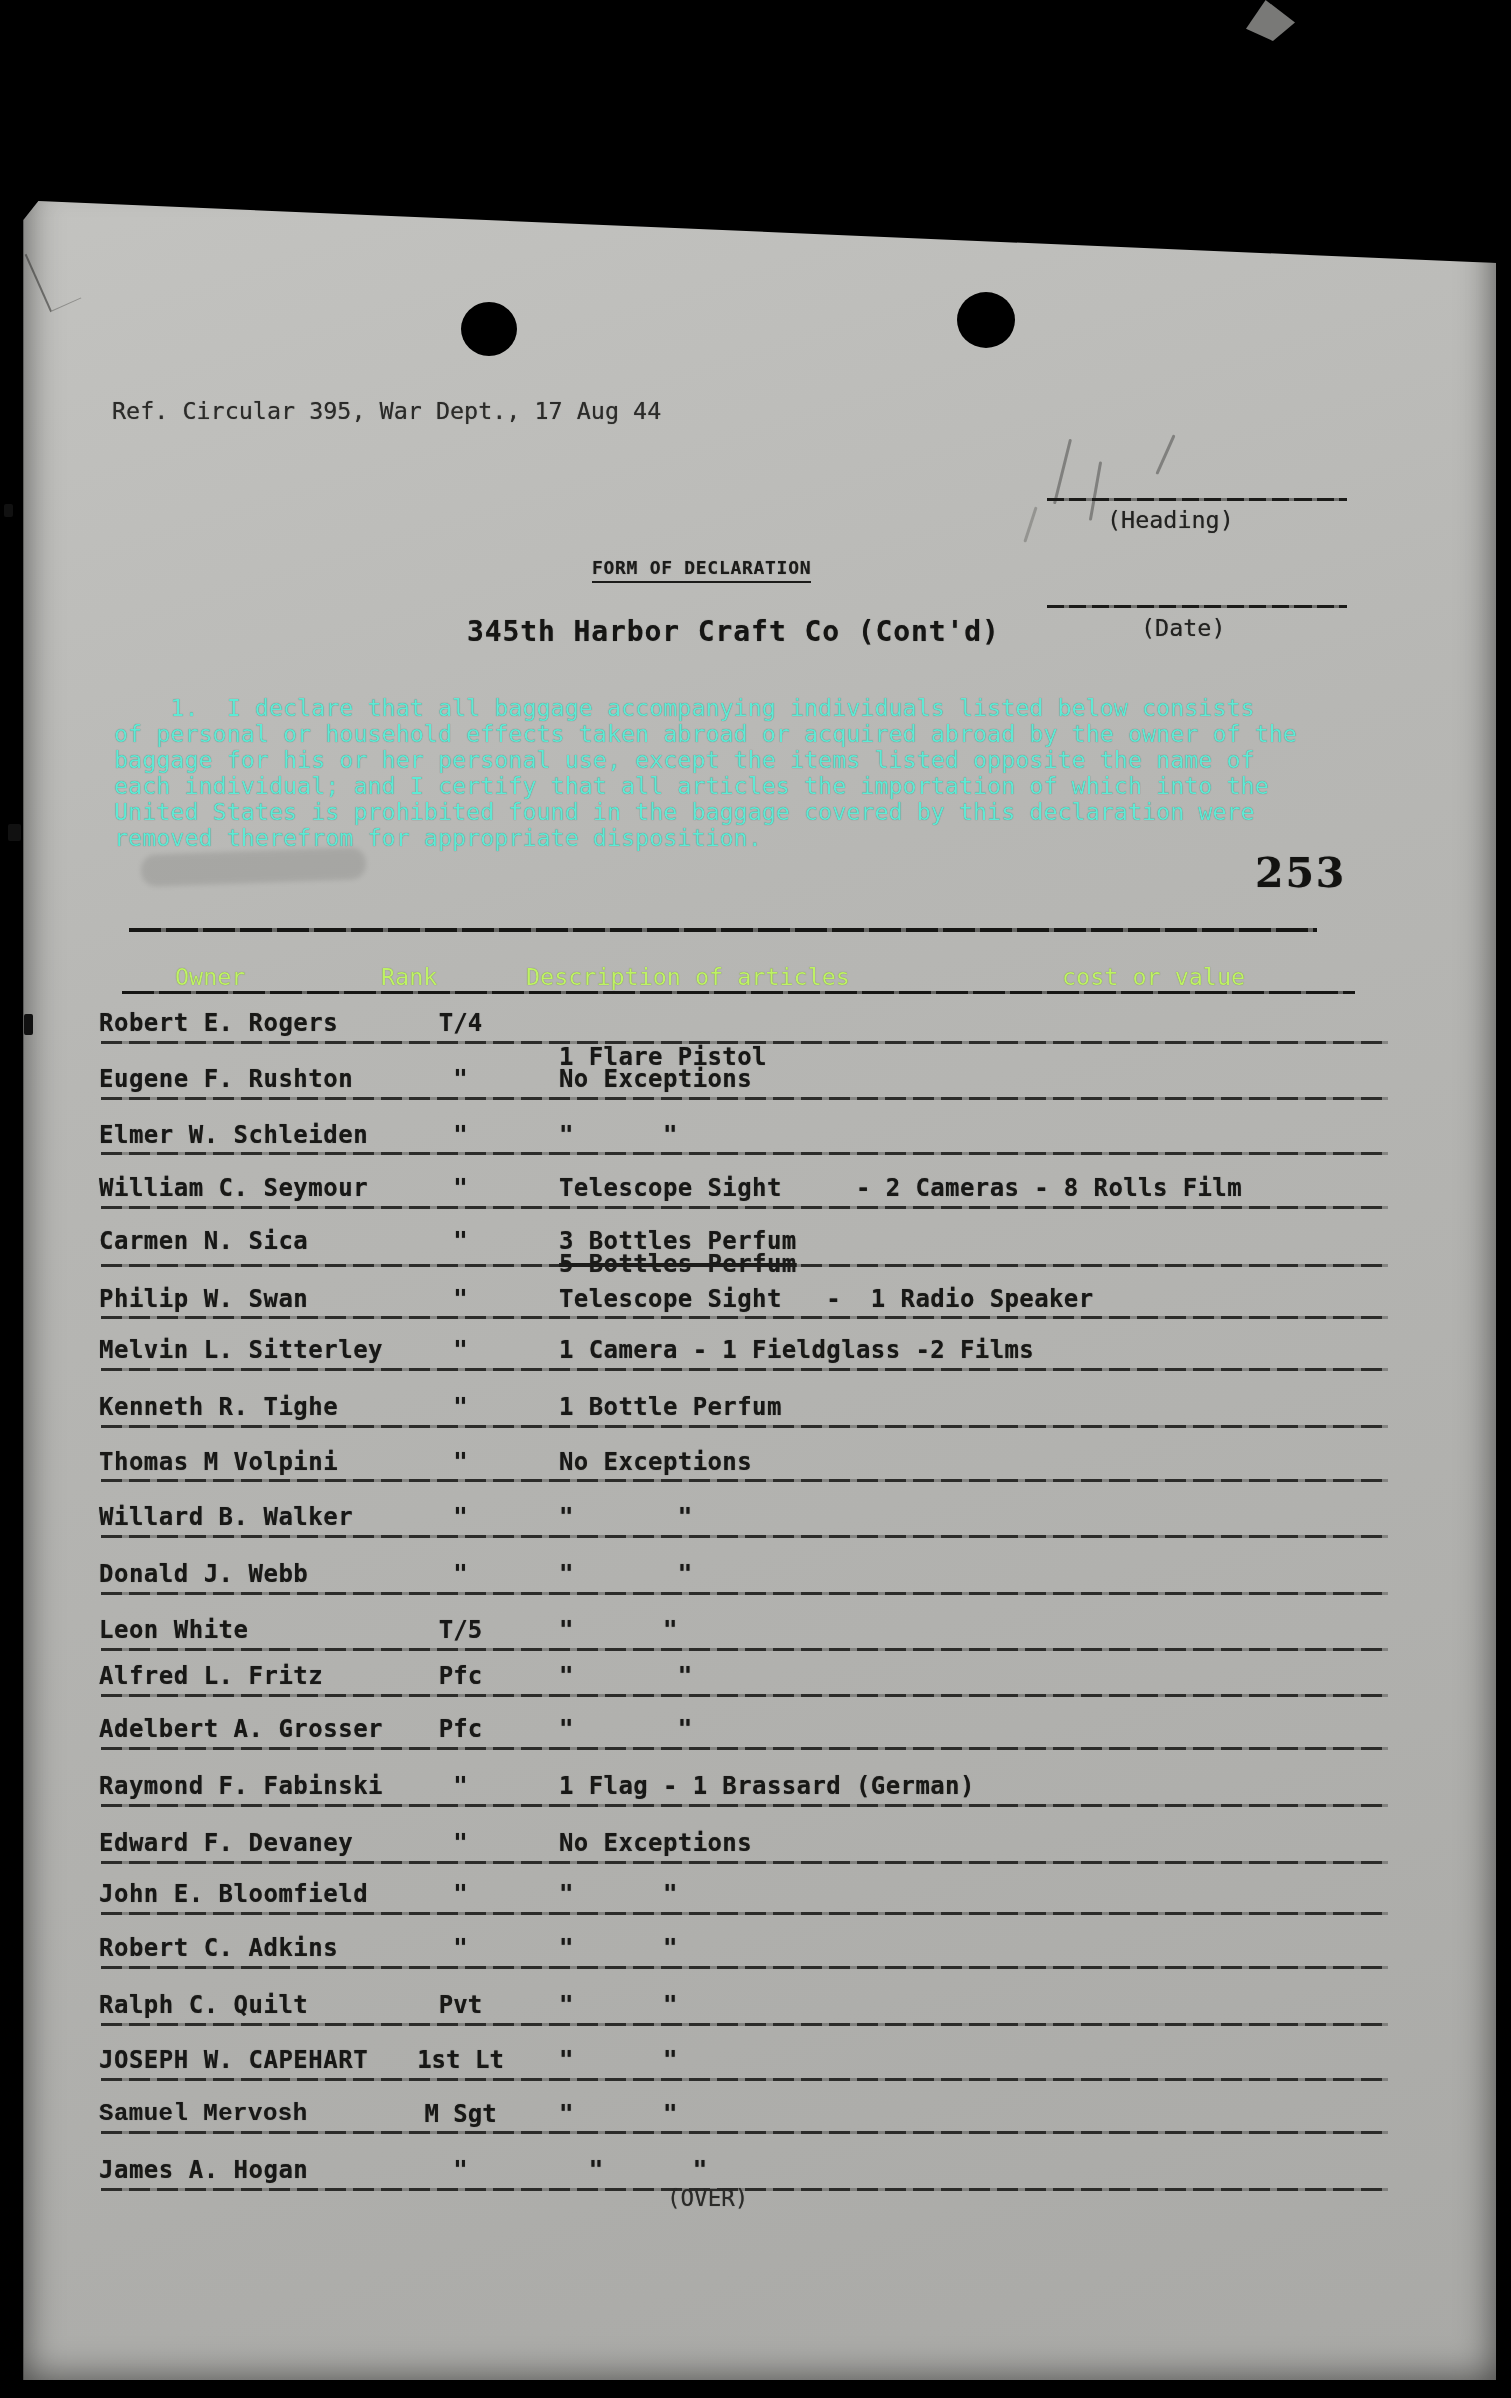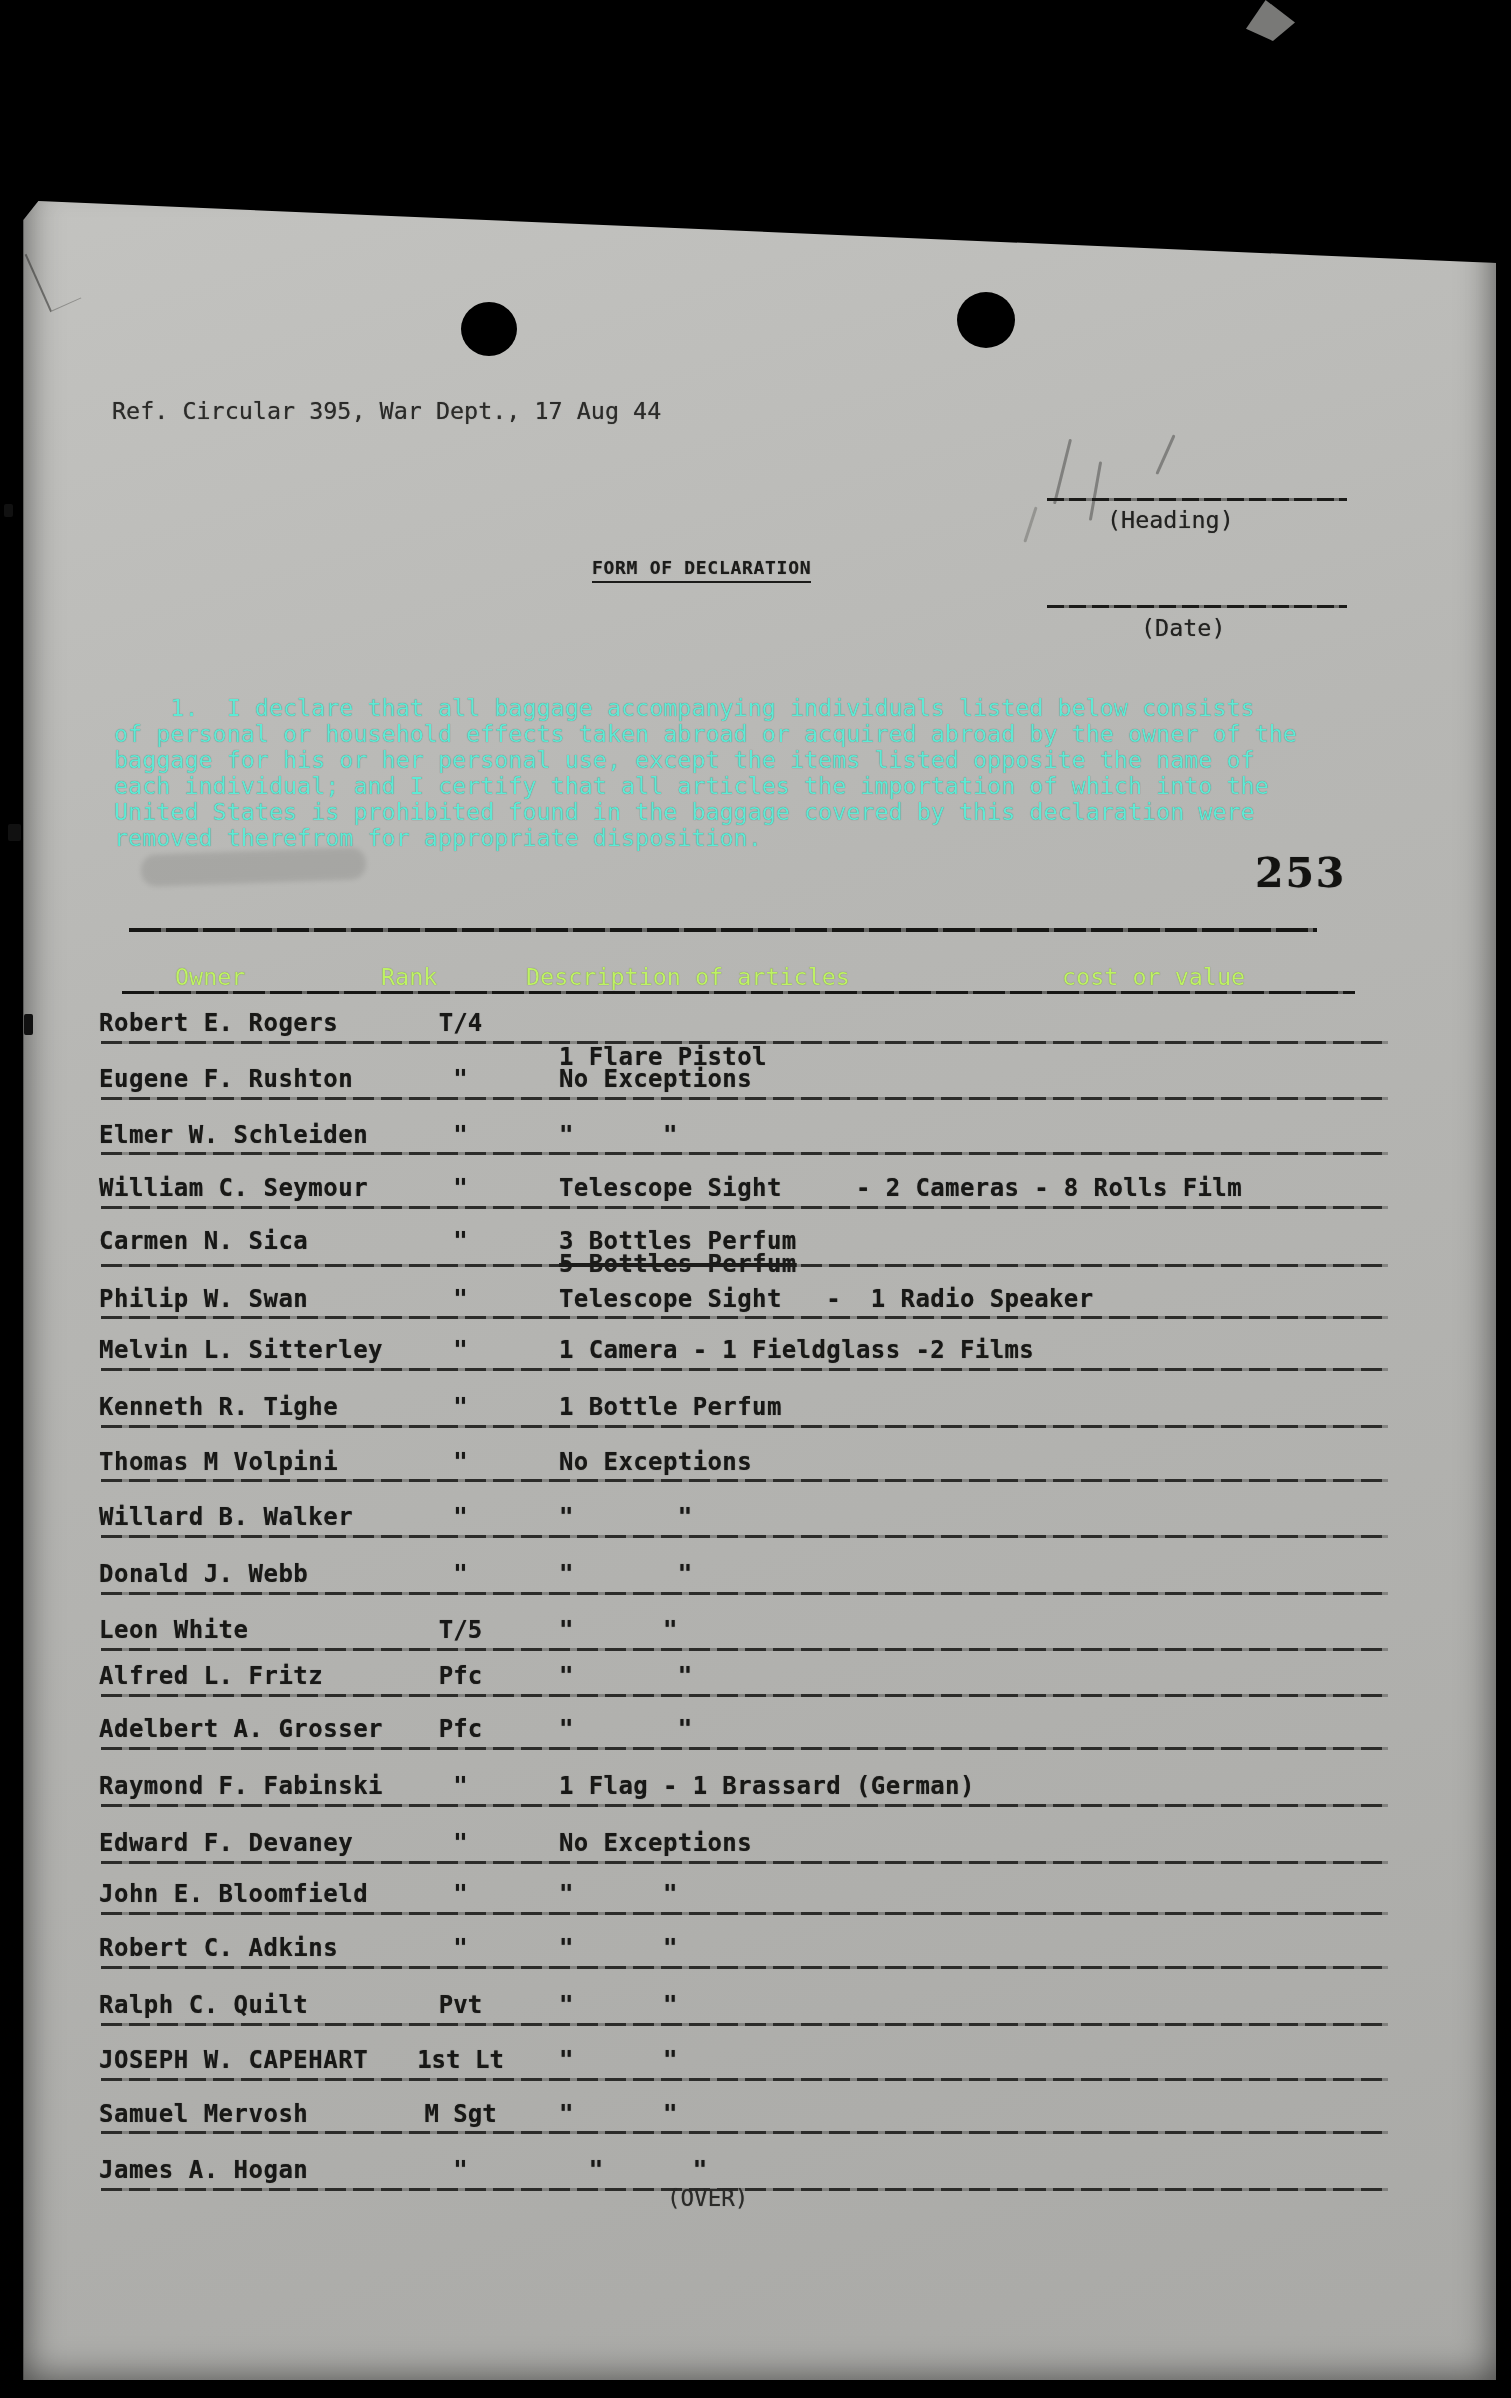--- a/index.html
+++ b/index.html
@@ -90,20 +90,21 @@
   <div class="pencil pm4"></div>
 
   <div class="blank-line heading-line"></div>
   <div class="ink heading-label">(Heading)</div>
 
   <div class="ink form-title">FORM OF DECLARATION</div>
 
   <div class="blank-line date-line"></div>
   <div class="ink date-label">(Date)</div>
 
+  <div class="ink unit-line">345th Harbor Craft Co (Cont'd)</div>
 
   <div id="paragraph">
       <div class="ink para-line" style="top: 694px;">    1.  I declare that all baggage accompanying individuals listed below consists</div>
       <div class="ink para-line" style="top: 720px;">of personal or household effects taken abroad or acquired abroad by the owner of the</div>
       <div class="ink para-line" style="top: 746px;">baggage for his or her personal use, except the items listed opposite the name of</div>
       <div class="ink para-line" style="top: 772px;">each individual; and I certify that all articles the importation of which into the</div>
       <div class="ink para-line" style="top: 798px;">United States is prohibited found in the baggage covered by this declaration were</div>
       <div class="ink para-line" style="top: 824px;">removed therefrom for appropriate disposition.</div>
     </div>
 
@@ -192,21 +193,21 @@
       <div class="c-desc" style="top: 1934px;">"      "</div>
       <div class="row-line" style="top: 1966px;"></div>
       <div class="c-owner" style="top: 1991px;">Ralph C. Quilt</div>
       <div class="c-rank" style="top: 1991px;">Pvt</div>
       <div class="c-desc" style="top: 1991px;">"      "</div>
       <div class="row-line" style="top: 2023px;"></div>
       <div class="c-owner" style="top: 2046px;">JOSEPH W. CAPEHART</div>
       <div class="c-rank" style="top: 2046px;">1st Lt</div>
       <div class="c-desc" style="top: 2046px;">"      "</div>
       <div class="row-line" style="top: 2078px;"></div>
-      <div class="c-owner" style="top: 2100px;">Samuel Mervosh</div>
+      <div class="c-owner" style="top: 2100px; font-family: Liberation Mono, monospace;">Samuel Mervosh</div>
       <div class="c-rank" style="top: 2100px;">M Sgt</div>
       <div class="c-desc" style="top: 2100px;">"      "</div>
       <div class="row-line" style="top: 2131px;"></div>
       <div class="c-owner" style="top: 2156px;">James A. Hogan</div>
       <div class="c-rank" style="top: 2156px;">"</div>
       <div class="c-desc" style="top: 2156px;">  "      "</div>
       <div class="row-line" style="top: 2188px;"></div>
     </div>
 
   <div class="ink over-label">(OVER)</div>

